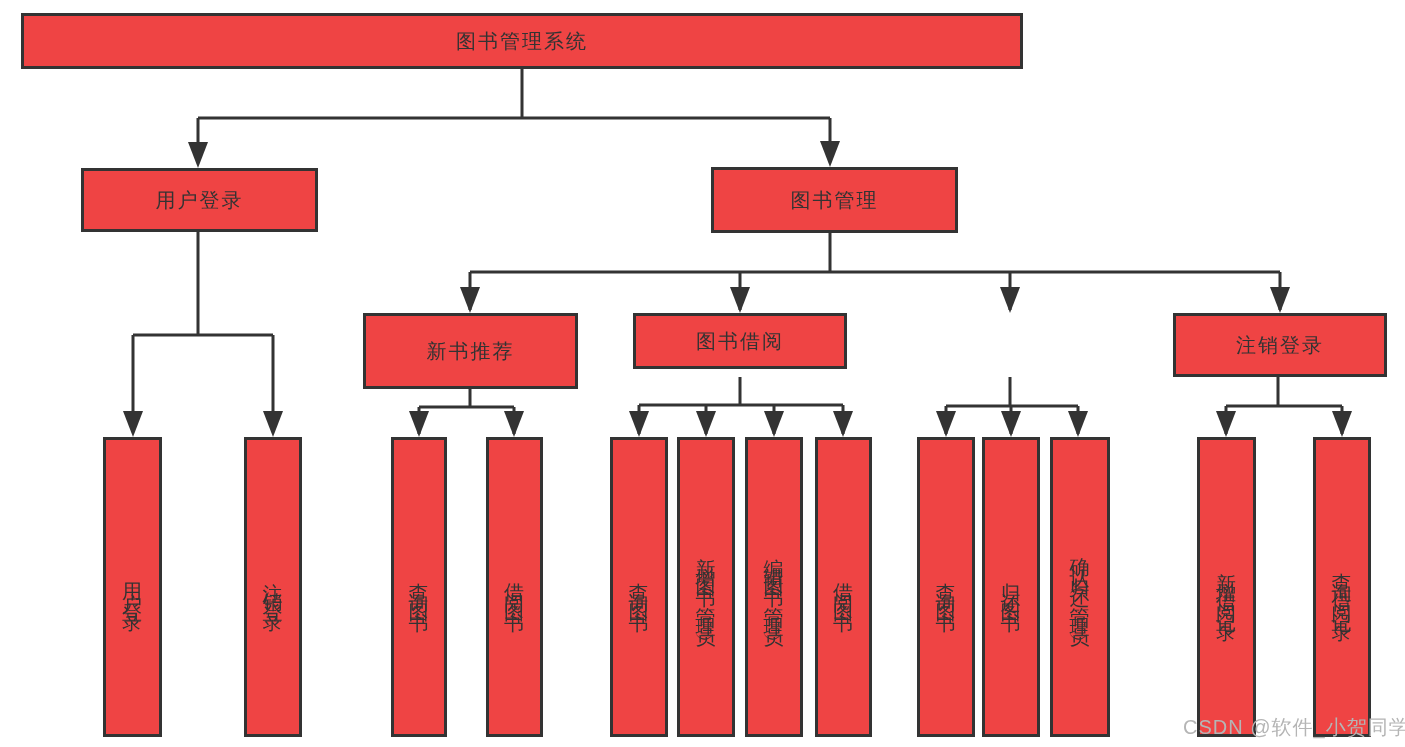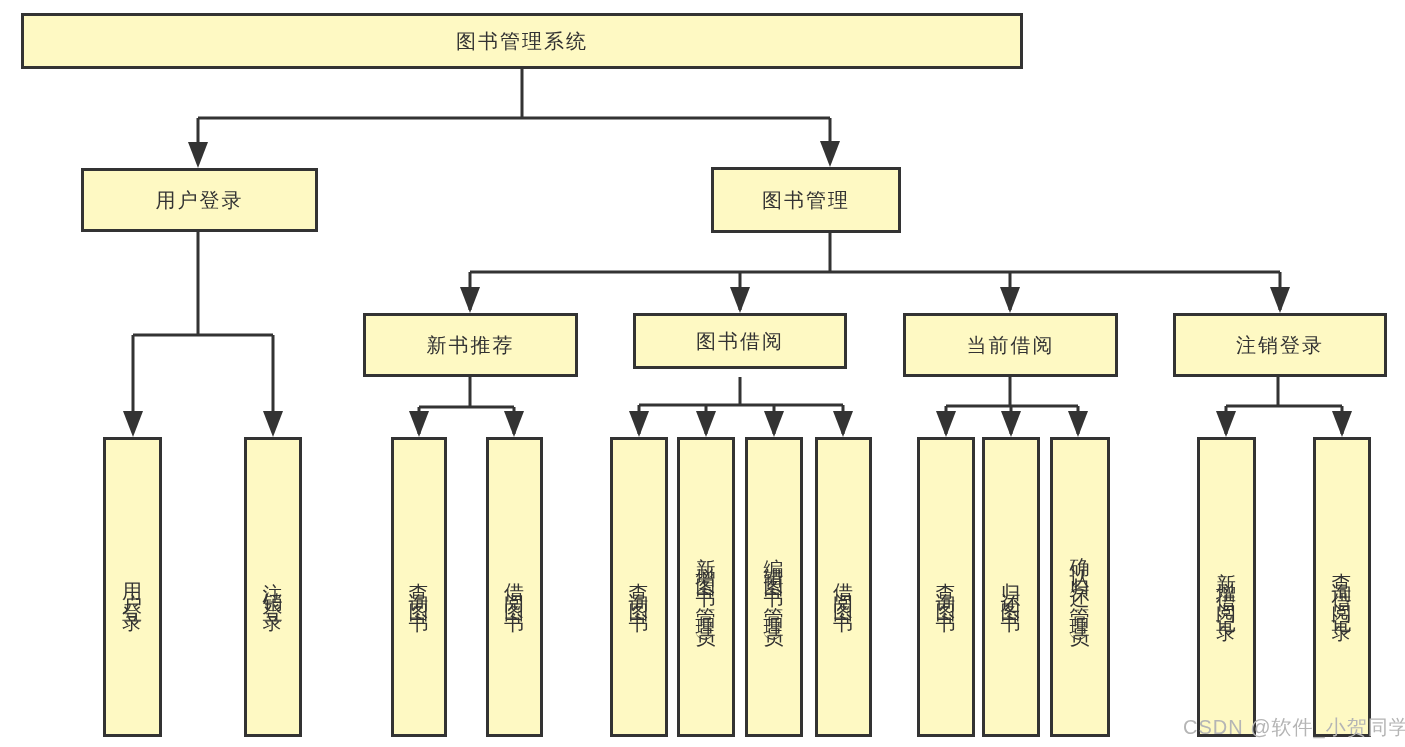--- a/index.html
+++ b/index.html
@@ -6,21 +6,21 @@
   #canvas{
     position:relative;width:1405px;height:747px;overflow:hidden;
     background:var(--bg,#ffffff);
     font-family:"Liberation Sans","DejaVu Sans",sans-serif;
     color:var(--text,#333333);
   }
   #wires{position:absolute;left:0;top:0;}
   .box{
     position:absolute;box-sizing:border-box;
     border:3px solid var(--line,#333333);
-    background:#fef9c3;
+    background:#ef4444;
     display:flex;align-items:center;justify-content:center;
     font-size:20px;letter-spacing:2px;line-height:1;
     white-space:nowrap;
   }
   .vbox{
     writing-mode:vertical-rl;text-orientation:mixed;
     letter-spacing:10px;font-size:20px;
     white-space:normal;
   }
   .watermark{
@@ -66,25 +66,24 @@
       <use href="#ah" x="1011" y="437"></use>
       <use href="#ah" x="1078" y="437"></use>
       <use href="#ah" x="1226" y="437"></use>
       <use href="#ah" x="1342" y="437"></use>
     </g>
   </svg>
 
   <div class="box" style="left:21px;top:13px;width:1002px;height:56px">图书管理系统</div>
 
   <div class="box" style="left:81px;top:168px;width:237px;height:64px">用户登录</div>
-  <div class="box" style="left:711px;top:167px;width:190px;height:66px">图书管理</div>
+  <div class="box" style="left:711px;top:167px;width:247px;height:66px">图书管理</div>
 
-  <div class="box" style="left:363px;top:313px;width:215px;height:64px">新书推荐</div>
+  <div class="box" style="left:363px;top:313px;width:215px;height:76px">新书推荐</div>
   <div class="box" style="left:633px;top:313px;width:214px;height:56px">图书借阅</div>
-  <div class="box" style="left:903px;top:313px;width:215px;height:64px">当前借阅</div>
   <div class="box" style="left:1173px;top:313px;width:214px;height:64px">注销登录</div>
 
   <div class="box vbox" style="left:103px;top:437px;width:59px;height:300px">用户登录</div>
   <div class="box vbox" style="left:244px;top:437px;width:58px;height:300px">注销登录</div>
 
   <div class="box vbox" style="left:391px;top:437px;width:56px;height:300px">查询图书</div>
   <div class="box vbox" style="left:486px;top:437px;width:57px;height:300px">借阅图书</div>
 
   <div class="box vbox" style="left:610px;top:437px;width:58px;height:300px">查询图书</div>
   <div class="box vbox" style="left:677px;top:437px;width:58px;height:300px">新增图书（管理员）</div>

